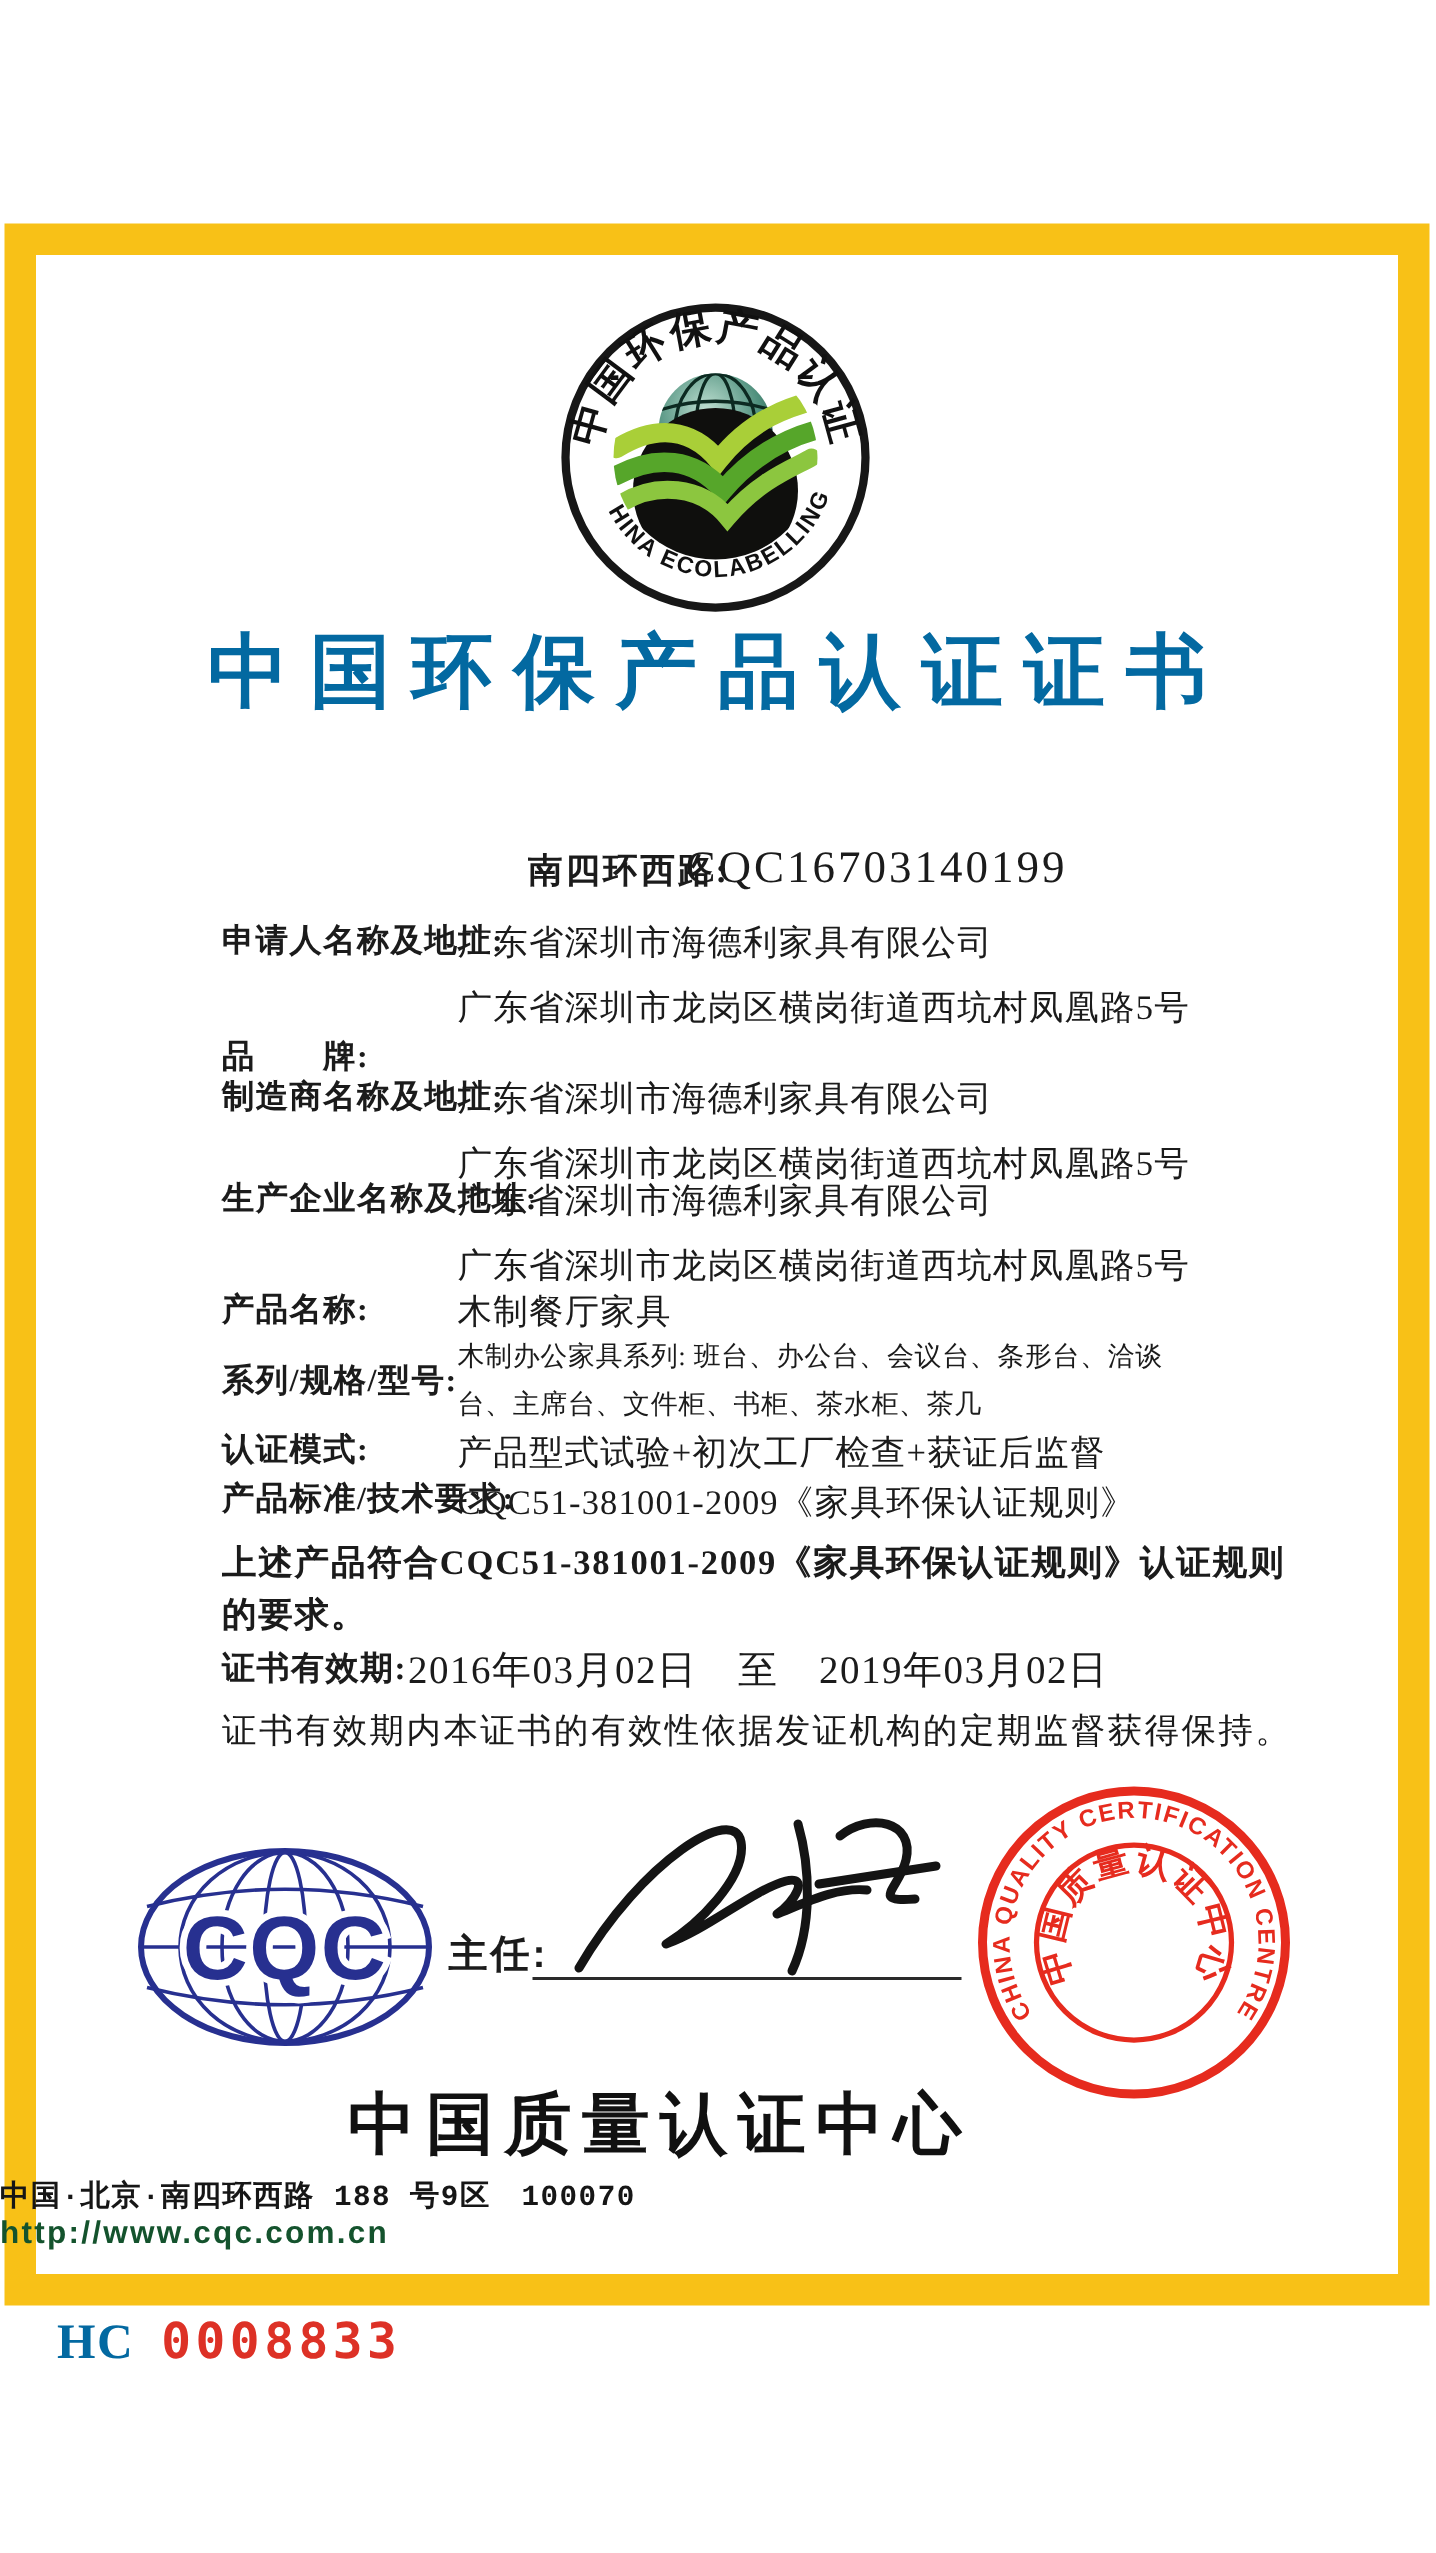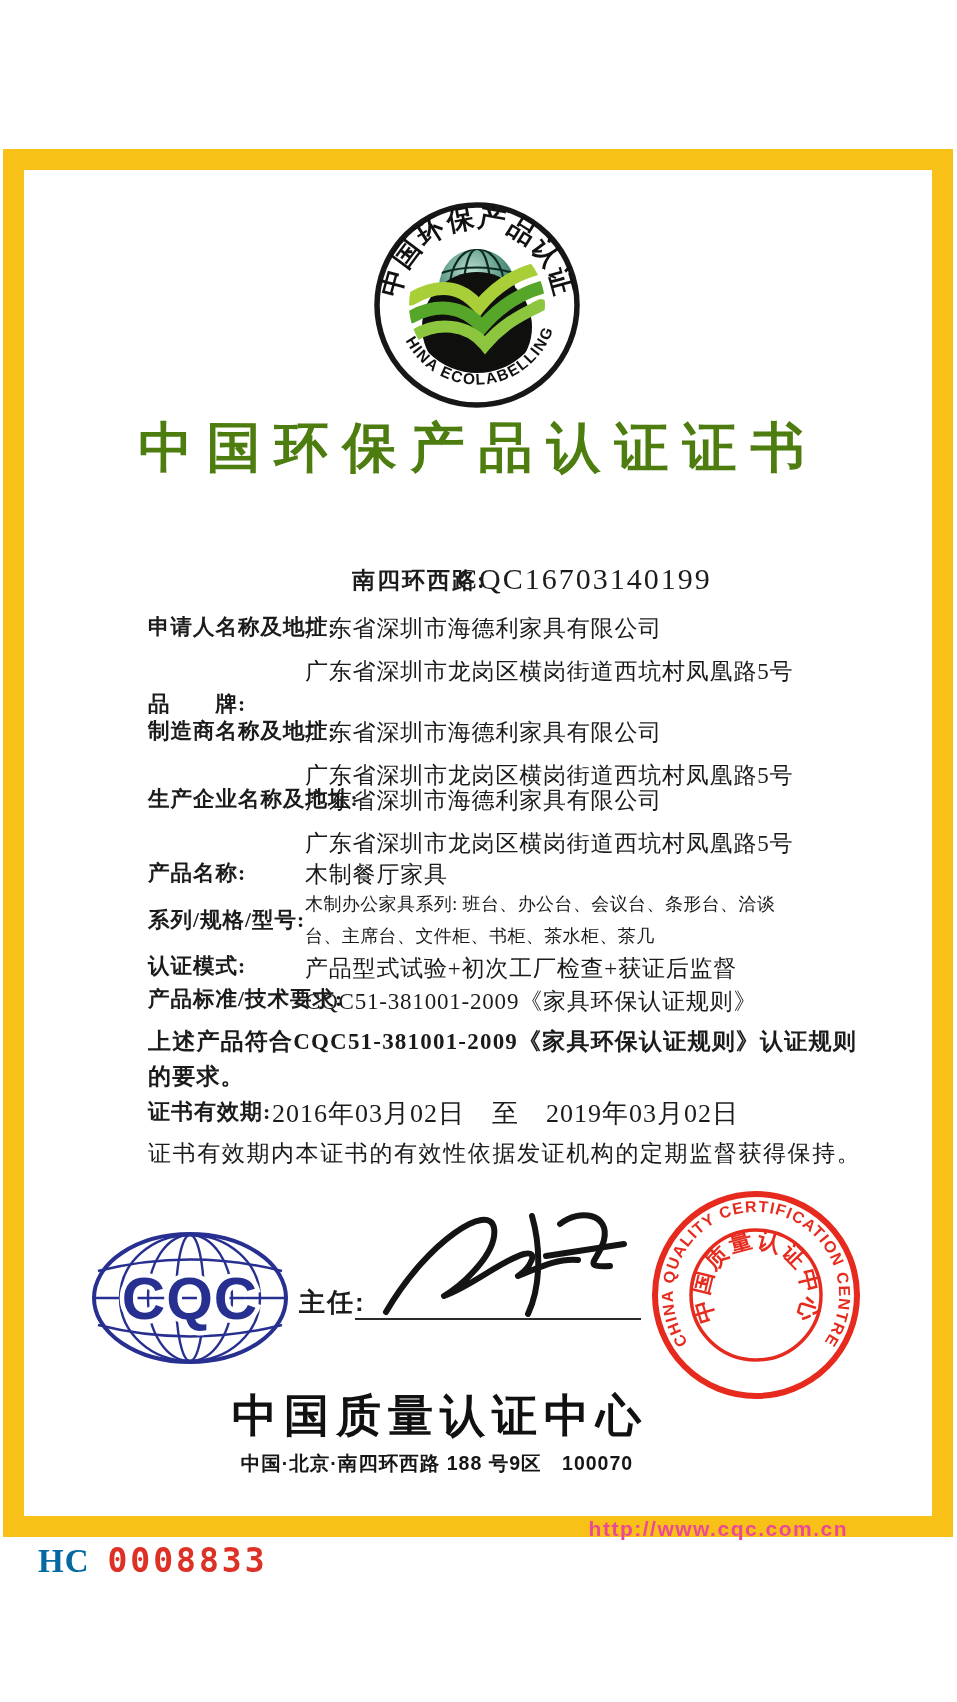--- a/index.html
+++ b/index.html
@@ -15,21 +15,21 @@
     font-family:"Liberation Serif","DejaVu Serif",serif;color:var(--ink);
   }
   .frame{
     position:absolute;left:3px;top:149px;width:950px;height:1388px;
     border:21px solid var(--frame_yellow);box-sizing:border-box;
   }
   .emblem{position:absolute;left:372px;top:200px;width:210px;height:210px;}
   .title{
     position:absolute;left:0;top:412px;width:957px;text-align:center;
     font-family:"Liberation Sans","DejaVu Sans",sans-serif;
-    font-size:54px;font-weight:700;letter-spacing:14px;color:#4d7c0f;white-space:nowrap;
+    font-size:54px;font-weight:700;letter-spacing:14px;color:#0369a1;white-space:nowrap;
   }
   .certno-label{position:absolute;left:352px;top:565px;font-size:23px;font-weight:700;letter-spacing:2px;}
   .certno-value{position:absolute;left:457px;top:562px;font-size:30px;letter-spacing:2px;}
   .lbl{position:absolute;font-size:21.5px;font-weight:700;letter-spacing:1px;white-space:nowrap;}
   .val{position:absolute;font-size:23px;letter-spacing:0.8px;white-space:nowrap;}
   .vline{line-height:43px;}
   .vline-sm{font-size:18px;line-height:31.5px;letter-spacing:0.4px;}
   .statement{
     position:absolute;left:148px;top:1024px;width:716px;
     font-size:23px;line-height:35px;letter-spacing:1.2px;font-weight:600;
@@ -41,28 +41,28 @@
   .director-label{position:absolute;left:299px;top:1285px;font-size:26px;font-weight:700;letter-spacing:2px;font-family:"Liberation Sans","DejaVu Sans",sans-serif;}
   .sig-line{position:absolute;left:355px;top:1318px;width:286px;border-top:2px solid #2a2a2a;}
   .signature{position:absolute;left:378px;top:1198px;width:250px;height:132px;}
   .stamp{position:absolute;left:650px;top:1189px;width:212px;height:212px;}
   .footer-org{
     position:absolute;left:0;top:1386px;width:880px;text-align:center;
     font-family:"Liberation Sans","DejaVu Sans",sans-serif;
     font-size:45px;font-weight:700;letter-spacing:7px;color:#111;white-space:nowrap;
   }
   .footer-address{
-    position:absolute;left:0;top:1450px;width:874px;text-align:center;
-    font-family:Liberation Sans, sans-serif;
+    position:absolute;left:0;top:1450px;width:874px;
+    font-family:Liberation Mono, monospace;
     font-size:19.5px;font-weight:600;letter-spacing:1px;color:#161616;
   }
   .footer-url{
-    position:absolute;left:0;top:1477px;width:848px;text-align:right;
+    position:absolute;left:0;top:1477px;width:848px;text-align:left;
     font-family:"Liberation Sans","DejaVu Sans",sans-serif;
-    font-size:21px;font-weight:600;letter-spacing:1.5px;color:#ec4899;margin-top:40px;
+    font-size:21px;font-weight:600;letter-spacing:1.5px;color:#14532d;
   }
   .serial{position:absolute;left:38px;top:1541px;}
   .serial-prefix{
     font-family:"Liberation Serif","DejaVu Serif",serif;
     font-size:33px;color:#0369a1;letter-spacing:1px;vertical-align:baseline;font-weight:bold;
   }
   .serial-number{
     font-family:"DejaVu Sans Mono","Liberation Mono",monospace;
     font-size:33px;font-weight:700;color:var(--serial_red);letter-spacing:3px;margin-left:18px;
   }

